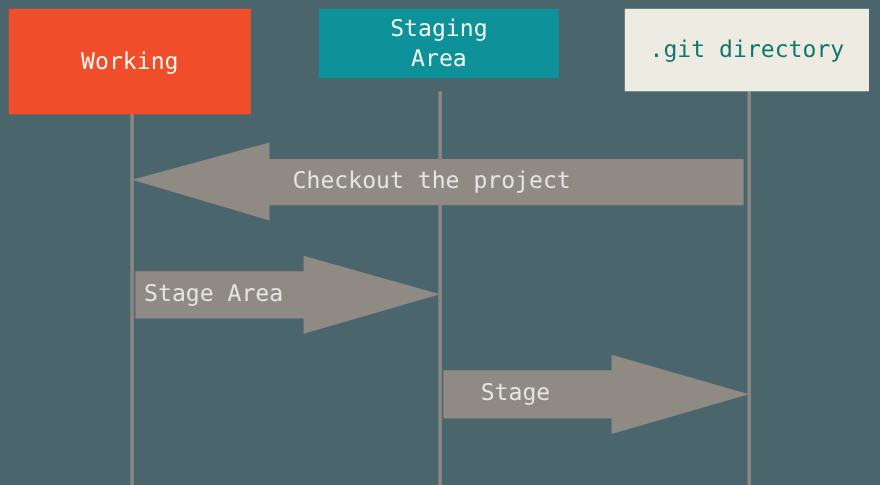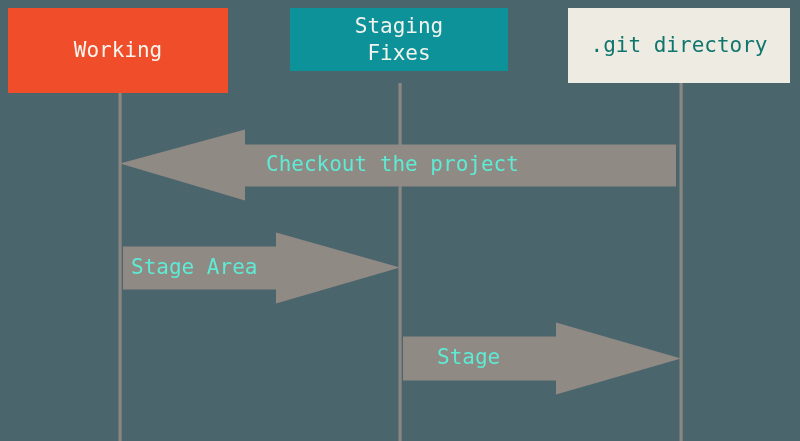--- a/index.html
+++ b/index.html
@@ -35,21 +35,21 @@
     font-family: "DejaVu Sans Mono", "Liberation Mono", monospace;
     font-size: 21px;
     line-height: 1.28;
     letter-spacing: 0px;
     white-space: pre;
   }
   #box-working-directory {
     left: 8px;
     top: 8px;
     width: 220px;
-    height: 85px;
+    height: 96px;
     background: #F04E2B;
     color: #F7F5EE;
   }
   #box-staging-area {
     left: 290px;
     top: 8px;
     width: 218px;
     height: 63px;
     background: #0C9298;
     color: #F2F3EE;
@@ -62,21 +62,21 @@
     background: #EDEBE2;
     color: #0f766e;
   }
   .node-line-1, .node-line-2 {
     display: block;
   }
   .arrow-label {
     position: absolute;
     font-family: "DejaVu Sans Mono", "Liberation Mono", monospace;
     font-size: 21px;
-    color: #5eead4;
+    color: #e5e5e5;
     white-space: pre;
     letter-spacing: 0px;
   }
   #label-checkout {
     left: 266px;
     top: 152px;
   }
   #label-stage-fixes {
     left: 131px;
     top: 255px;
@@ -124,21 +124,21 @@
              L 556,394.5
              Z"></path>
   </svg>
 
   <div class="node-box" id="box-working-directory">
     <span class="node-line-1">Working</span>
   </div>
 
   <div class="node-box" id="box-staging-area">
     <span class="node-line-1">Staging</span>
-    <span class="node-line-2">Fixes</span>
+    <span class="node-line-2">Area</span>
   </div>
 
   <div class="node-box" id="box-git-directory">
     <span class="node-line-1">.git directory</span>
   </div>
 
   <div class="arrow-label" id="label-checkout">Checkout the project</div>
 
   <div class="arrow-label" id="label-stage-fixes">Stage Area</div>
 

